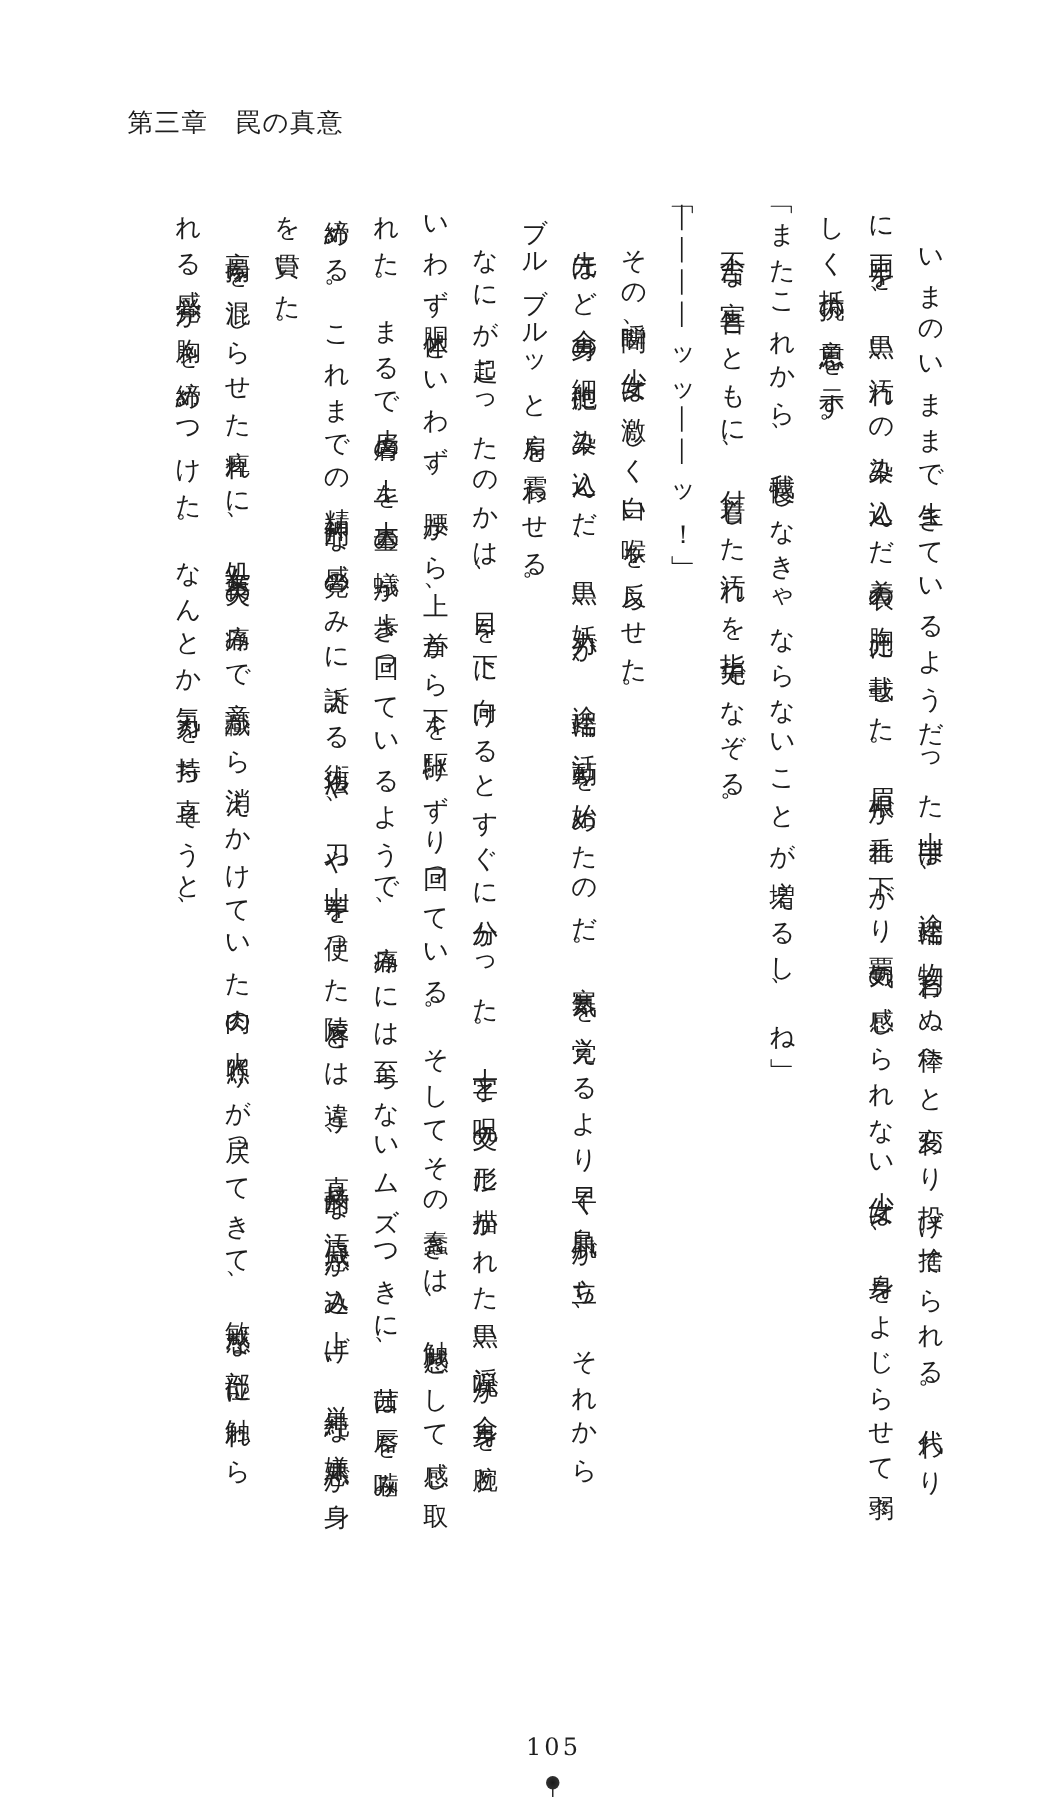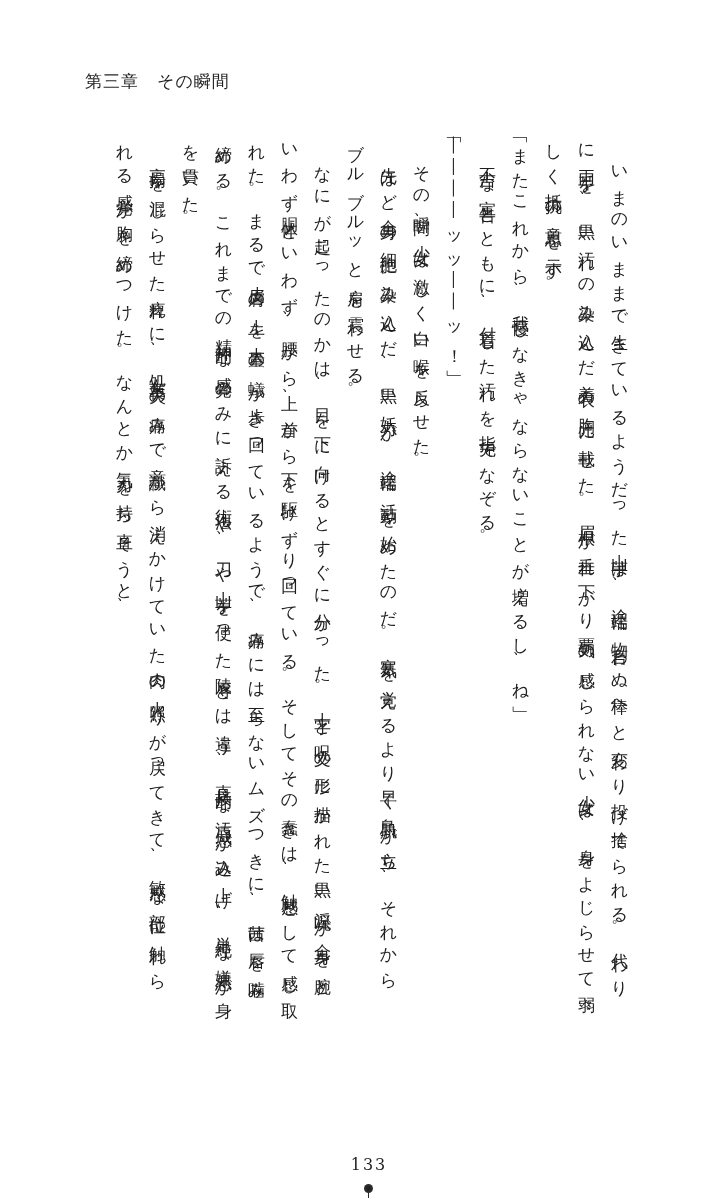--- a/index.html
+++ b/index.html
@@ -63,30 +63,30 @@
     left: 4px; top: 8px;
     width: 1px; height: 6px;
     background: #2a2a2a;
   }
 </style>
 </head>
 <body>
 
 <div class="page">
 
-  <div class="chapter-header">第三章　その瞬間</div>
+  <div class="chapter-header">第三章　罠の真意</div>
 
   <div class="body-text">
     <p class="indent">いまのいままで生きているようだった山芋は、途端に物言わぬ棒へと変わり投げ捨てられる。代わりに両手を、黒い汚れの染み込んだ着衣の胸元に載せた。眉根が垂れ下がり覇気の感じられない少女は、身をよじらせて弱々しく抵抗の意思を示す。</p>
     <p class="dialogue">「またこれから、我慢しなきゃならないことが増えるし、ね」</p>
     <p class="indent">不吉な宣告とともに、付着した汚れを指先でなぞる。</p>
     <p class="dialogue">「――――ッッ――ッ！」</p>
     <p class="indent">その瞬間、少女は激しく白い喉を反らせた。</p>
     <p class="indent">先ほど全身の細胞に染み込んだ、黒い妖力が、途端に活動を始めたのだ。寒気を覚えるより早く鳥肌が立ち、それからブルブルッと肩を震わせる。</p>
     <p class="indent">なにが起こったのかは、目を下に向けるとすぐに分かった。十字と呪文の形に描かれた黒い淫呪が全身を腕といわず胴体といわず、腰から上、首から下を駆けずり回っている。そしてその蠢きは、触感として感じ取れた。まるで皮膚の上を大量の蟻が歩き回っているようで、痛みには至らないムズつきに、茜は唇を噛み締める。これまでの精神的な感覚のみに訴える術法や、刀や山芋を使った陵辱とは違う、直接的な汚辱感が込み上げ、単純な嫌悪が身を貫いた。</p>
     <p class="indent">高揚を混じらせた痺れに、処女喪失の痛みで意識から消えかけていた肉の火照りが戻ってきて、敏感な部位に触れられる感覚が胸を締めつけた。なんとか気力を持ち直そうと、</p>
   </div>
 
-  <div class="page-number">133</div>
+  <div class="page-number">105</div>
 
   <div class="ornament"></div>
 
 </div>
 
 </body></html>

